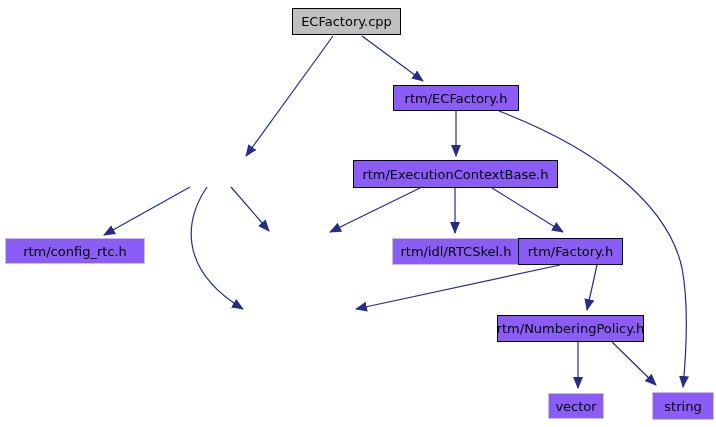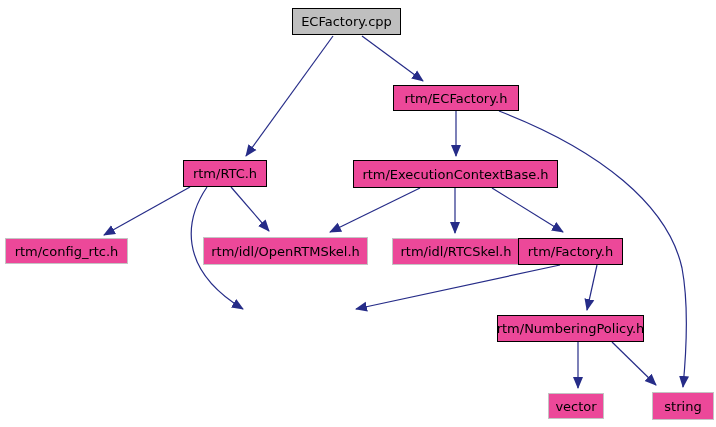--- a/index.html
+++ b/index.html
@@ -7,21 +7,21 @@
     position:relative;
     width:716px;height:427px;
     background:#ffffff;
     font-family:"DejaVu Sans",sans-serif;
     overflow:hidden;
   }
   #edge-layer{position:absolute;left:0;top:0;width:716px;height:427px;}
   .node{
     position:absolute;
     box-sizing:border-box;
-    background:#ec4899;
+    background:#8b5cf6;
     border:1px solid #c4c4c4;
     display:flex;align-items:center;justify-content:center;
     font-size:13px;color:#000000;
     white-space:nowrap;
     z-index:2;
   }
   .node.linked{border-color:#000000;}
   .node.root{background:#bfbfbf;border-color:#000000;}
 </style>
 </head>
@@ -54,35 +54,29 @@
   </svg>
 
   <div class="node root" style="left:292px;top:8px;width:109px;height:27px">
     <span>ECFactory.cpp</span>
   </div>
 
   <div class="node linked" style="left:393px;top:85px;width:126px;height:26px">
     <span>rtm/ECFactory.h</span>
   </div>
 
-  <div class="node linked" style="left:183px;top:160px;width:84px;height:27px">
-    <span>rtm/RTC.h</span>
-  </div>
 
   <div class="node linked" style="left:353px;top:160px;width:205px;height:28px">
     <span>rtm/ExecutionContextBase.h</span>
   </div>
 
-  <div class="node" style="left:5px;top:238px;width:123px;height:26px">
+  <div class="node" style="left:5px;top:238px;width:140px;height:26px">
     <span>rtm/config_rtc.h</span>
   </div>
 
-  <div class="node" style="left:203px;top:237px;width:165px;height:28px">
-    <span>rtm/idl/OpenRTMSkel.h</span>
-  </div>
 
   <div class="node" style="left:392px;top:238px;width:128px;height:27px">
     <span>rtm/idl/RTCSkel.h</span>
   </div>
 
   <div class="node linked" style="left:518px;top:238px;width:105px;height:27px">
     <span>rtm/Factory.h</span>
   </div>
 
 

